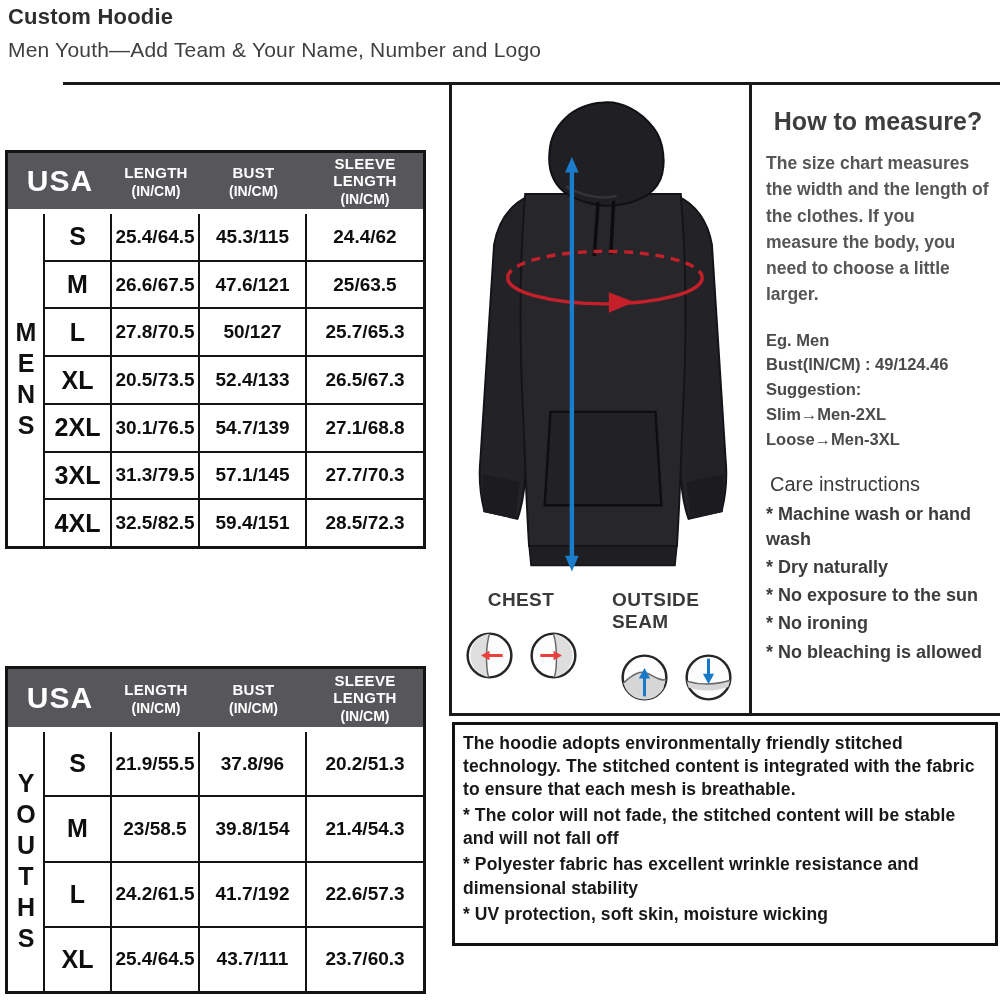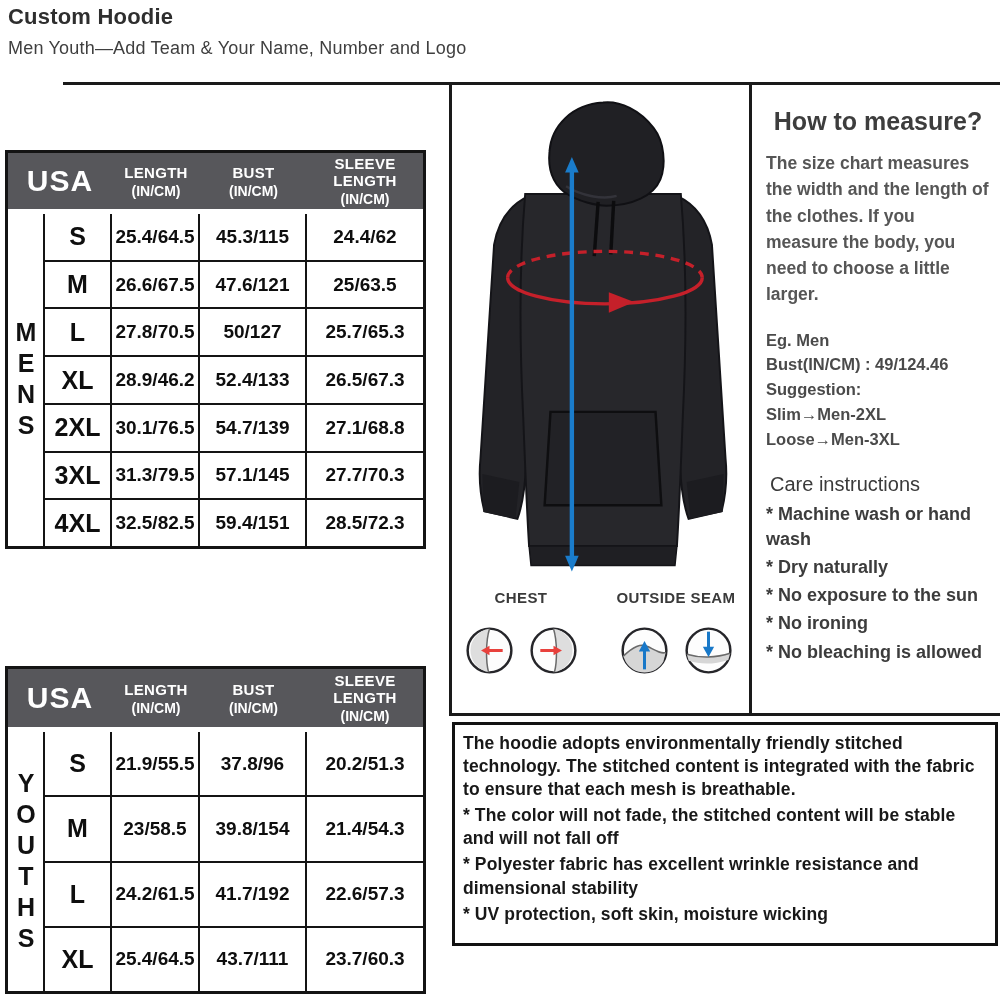--- a/index.html
+++ b/index.html
@@ -5,21 +5,21 @@
   * { margin:0; padding:0; box-sizing:border-box; }
   html,body { width:1000px; height:1000px; }
   body {
     position:relative; background:#ffffff; overflow:hidden;
     font-family:"Liberation Sans","DejaVu Sans",sans-serif; color:#222;
   }
 
   
   .page-header { position:absolute; left:8px; top:4px; }
   .page-title { font-size:22px; font-weight:bold; color:#2e2e2e; letter-spacing:.2px; }
-  .page-subtitle { font-size:18px; color:#3f3f3f; margin-top:8px; letter-spacing:.2px; }
+  .page-subtitle { font-size:21px; color:#3f3f3f; margin-top:8px; letter-spacing:.2px; }
 
   .top-rule { position:absolute; left:63px; top:82px; width:937px; border-top:3px solid #1a1a1a; }
 
   
   .size-table {
     position:absolute; left:5px; width:421px;
     border:3px solid #141414; background:#fff;
   }
   .size-table.mens   { top:150px; height:399px; }
   .size-table.youths { top:666px; height:328px; }
@@ -63,21 +63,21 @@
   .hoodie-panel {
     width:303px; height:100%; position:relative;
     border-left:3px solid #1a1a1a; border-right:3px solid #1a1a1a;
   }
   .hoodie-art { position:absolute; left:5px; top:2px; }
 
   .icon-groups { position:absolute; left:0; bottom:14px; width:100%; height:110px; }
   .icon-group { position:absolute; display:flex; flex-direction:column; align-items:center; }
   .icon-group.chest { left:10px; width:118px; }
   .icon-group.seam  { left:160px; width:128px; }
-  .icon-label { font-size:15px; font-weight:bold; color:#3a3a3a; letter-spacing:.4px; margin-bottom:20px; }
+  .icon-label { font-size:19px; font-weight:bold; color:#3a3a3a; letter-spacing:.4px; margin-bottom:20px; }
   .icon-pair { display:flex; gap:15px; }
 
   
   .measure-panel { flex:1; padding:14px 10px 0 14px; }
   .measure-heading { font-size:25px; font-weight:bold; color:#3d3d3d; text-align:center; margin:8px 0 14px 0; }
   .measure-intro { font-size:17.5px; font-weight:bold; color:#565656; line-height:1.5; }
   .example-block { margin-top:20px; font-size:16.5px; font-weight:bold; color:#4a4a4a; line-height:1.5; }
   .care-heading { font-size:20px; color:#3a3a3a; margin-top:22px; margin-left:4px; }
   .care-list { margin-top:6px; font-size:18px; color:#3c3c3c; line-height:1.35; }
   .care-list div { margin-top:4px;font-weight:bold; }
@@ -133,21 +133,21 @@
         <div class="td td-sleeve">25/63.5</div>
       </div>
       <div class="trow">
         <div class="td td-size">L</div>
         <div class="td td-len">27.8/70.5</div>
         <div class="td td-bust">50/127</div>
         <div class="td td-sleeve">25.7/65.3</div>
       </div>
       <div class="trow">
         <div class="td td-size">XL</div>
-        <div class="td td-len">28.9/46.2</div>
+        <div class="td td-len">20.5/73.5</div>
         <div class="td td-bust">52.4/133</div>
         <div class="td td-sleeve">26.5/67.3</div>
       </div>
       <div class="trow">
         <div class="td td-size">2XL</div>
         <div class="td td-len">30.1/76.5</div>
         <div class="td td-bust">54.7/139</div>
         <div class="td td-sleeve">27.1/68.8</div>
       </div>
       <div class="trow">

